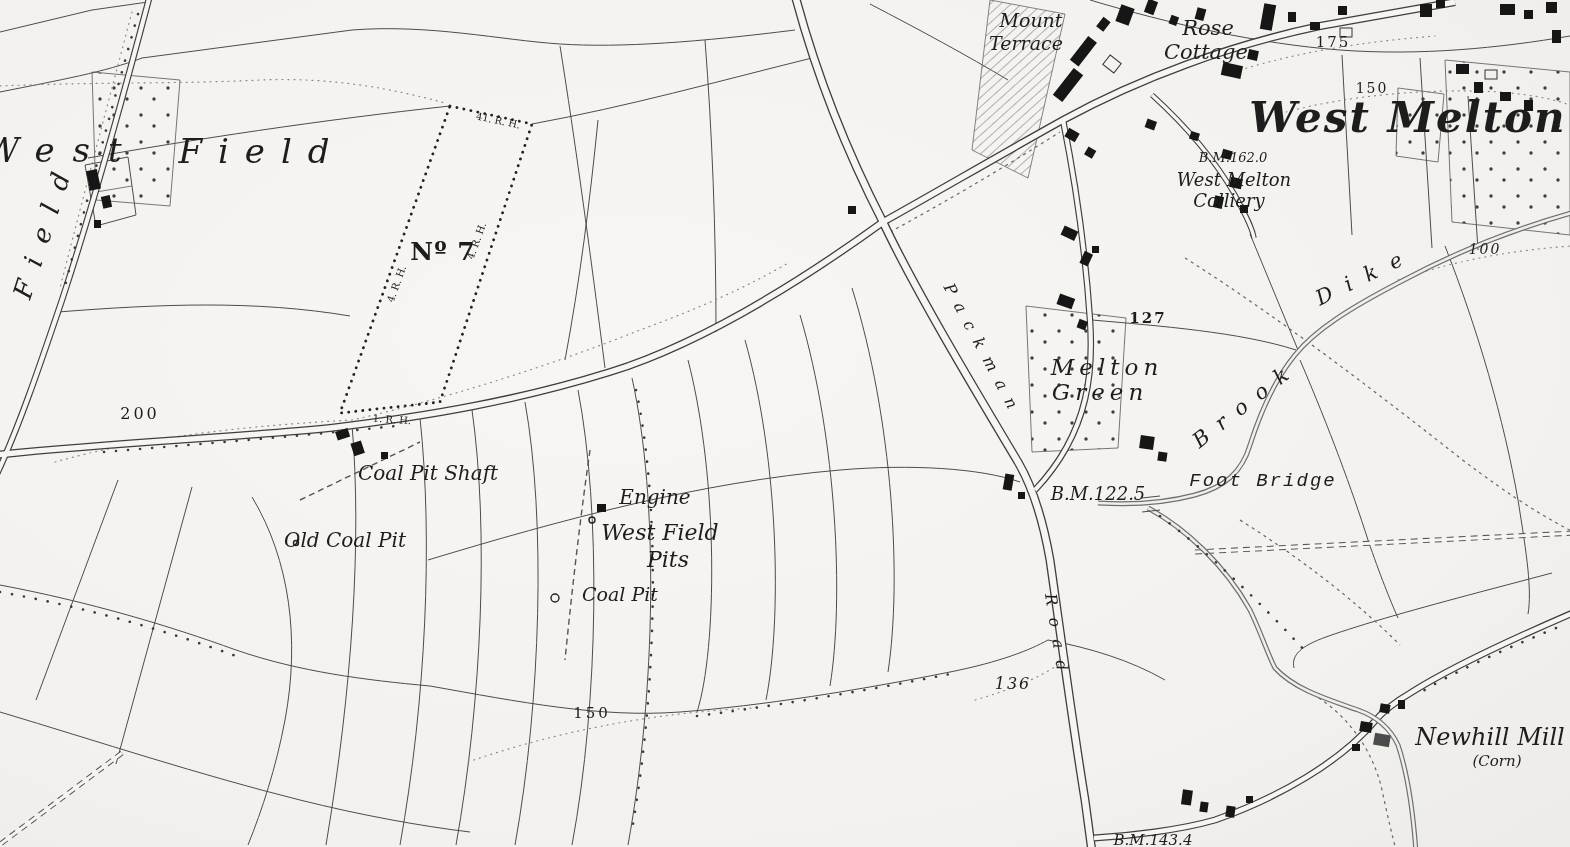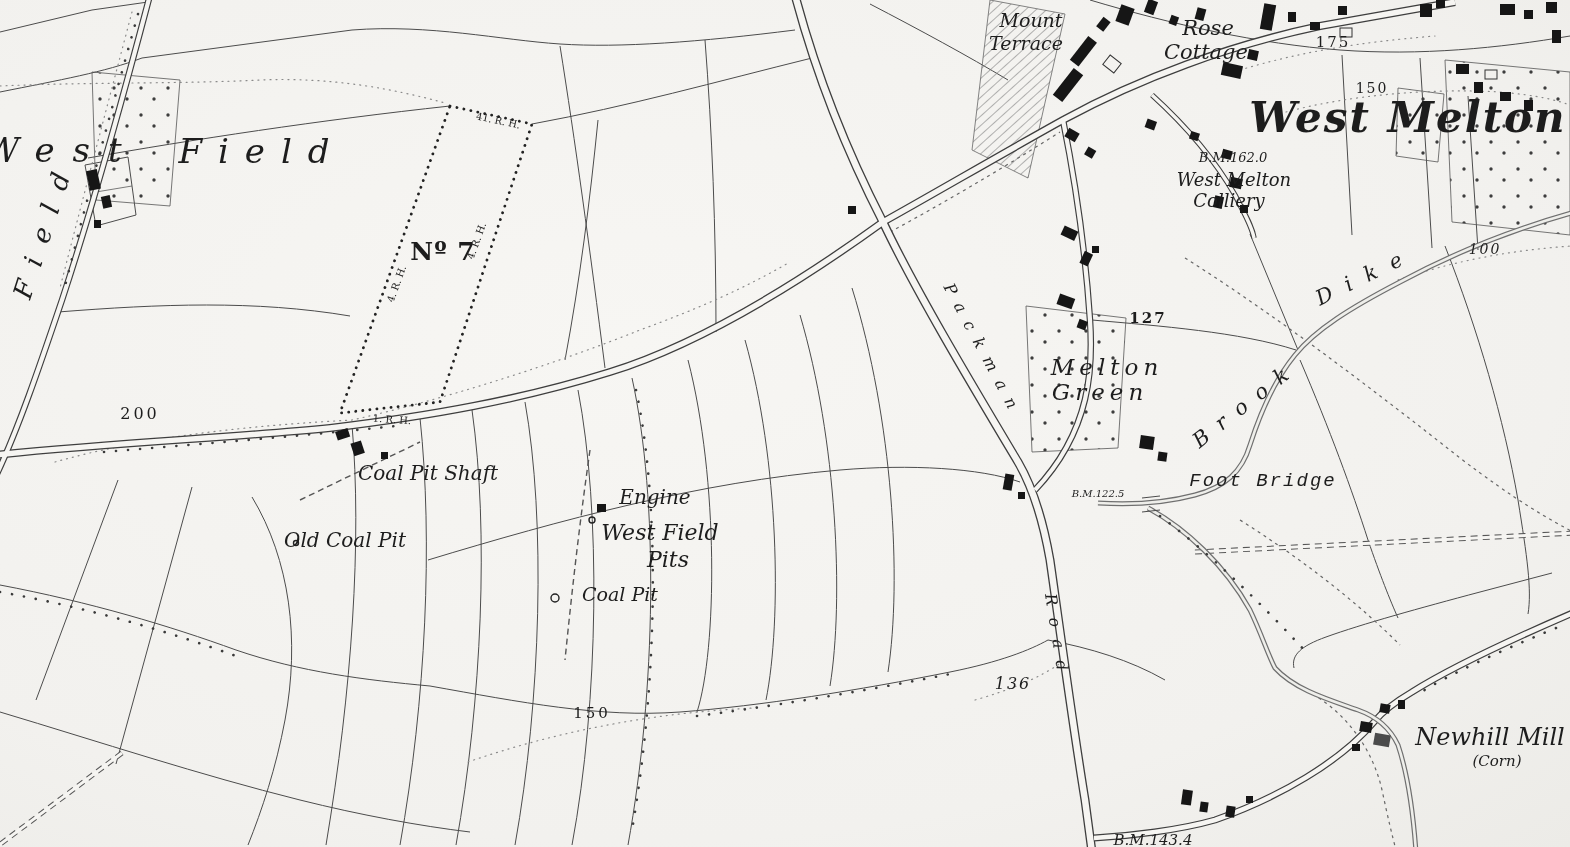--- a/index.html
+++ b/index.html
@@ -281,21 +281,21 @@
       <div class="lbl" style="left: 345px; top: 540px; font-size: 20px; transform: translate(-50%, -50%) rotate(0deg);">Old Coal Pit</div>
       <div class="lbl" style="left: 655px; top: 497px; font-size: 20px; transform: translate(-50%, -50%) rotate(0deg);">Engine</div>
       <div class="lbl" style="left: 660px; top: 533px; font-size: 22px; transform: translate(-50%, -50%) rotate(0deg);">West Field</div>
       <div class="lbl" style="left: 668px; top: 560px; font-size: 22px; transform: translate(-50%, -50%) rotate(0deg);">Pits</div>
       <div class="lbl" style="left: 620px; top: 594px; font-size: 19px; transform: translate(-50%, -50%) rotate(0deg);">Coal Pit</div>
       <div class="lbl upright" style="left: 592px; top: 713px; font-size: 15px; letter-spacing: 3px; transform: translate(-50%, -50%) rotate(0deg);">150</div>
       <div class="lbl" style="left: 1013px; top: 684px; font-size: 16px; letter-spacing: 2px; transform: translate(-50%, -50%) rotate(0deg);">136</div>
       <div class="lbl" style="left: 1107px; top: 367px; font-size: 23px; letter-spacing: 5px; transform: translate(-50%, -50%) rotate(0deg);">Melton</div>
       <div class="lbl" style="left: 1100px; top: 392px; font-size: 23px; letter-spacing: 5px; transform: translate(-50%, -50%) rotate(0deg);">Green</div>
       <div class="lbl upright" style="left: 1148px; top: 318px; font-size: 15px; letter-spacing: 2px; transform: translate(-50%, -50%) rotate(0deg); font-weight: bold;">127</div>
-      <div class="lbl" style="left: 1098px; top: 494px; font-size: 10px; transform: translate(-50%, -50%) rotate(0deg); text-align: right;">B.M.122.5</div>
+      <div class="lbl" style="left: 1098px; top: 494px; font-size: 18px; transform: translate(-50%, -50%) rotate(0deg); text-align: right;">B.M.122.5</div>
       <div class="lbl" style="left: 1263px; top: 481px; font-size: 19px; letter-spacing: 2px; transform: translate(-50%, -50%) rotate(0deg); font-family: Liberation Mono, monospace;">Foot Bridge</div>
       <div class="lbl" style="left: 1246px; top: 404px; font-size: 21px; letter-spacing: 13px; transform: translate(-50%, -50%) rotate(-38deg);">Brook</div>
       <div class="lbl" style="left: 1366px; top: 276px; font-size: 21px; letter-spacing: 15px; transform: translate(-50%, -50%) rotate(-26deg);">Dike</div>
       <div class="lbl upright" style="left: 1485px; top: 249px; font-size: 14px; letter-spacing: 2px; transform: translate(-50%, -50%) rotate(0deg); font-style: italic;">100</div>
       <div class="lbl" style="left: 1490px; top: 737px; font-size: 24px; transform: translate(-50%, -50%) rotate(0deg);">Newhill Mill</div>
       <div class="lbl" style="left: 1497px; top: 761px; font-size: 15px; transform: translate(-50%, -50%) rotate(0deg);">(Corn)</div>
       <div class="lbl" style="left: 1153px; top: 840px; font-size: 15px; transform: translate(-50%, -50%) rotate(0deg);">B.M.143.4</div>
       <div class="lbl" style="left: 983px; top: 351px; font-size: 16px; letter-spacing: 11px; transform: translate(-50%, -50%) rotate(62deg);">Packman</div>
       <div class="lbl" style="left: 1057px; top: 638px; font-size: 16px; letter-spacing: 12px; transform: translate(-50%, -50%) rotate(81deg);">Road</div>
     </div>

